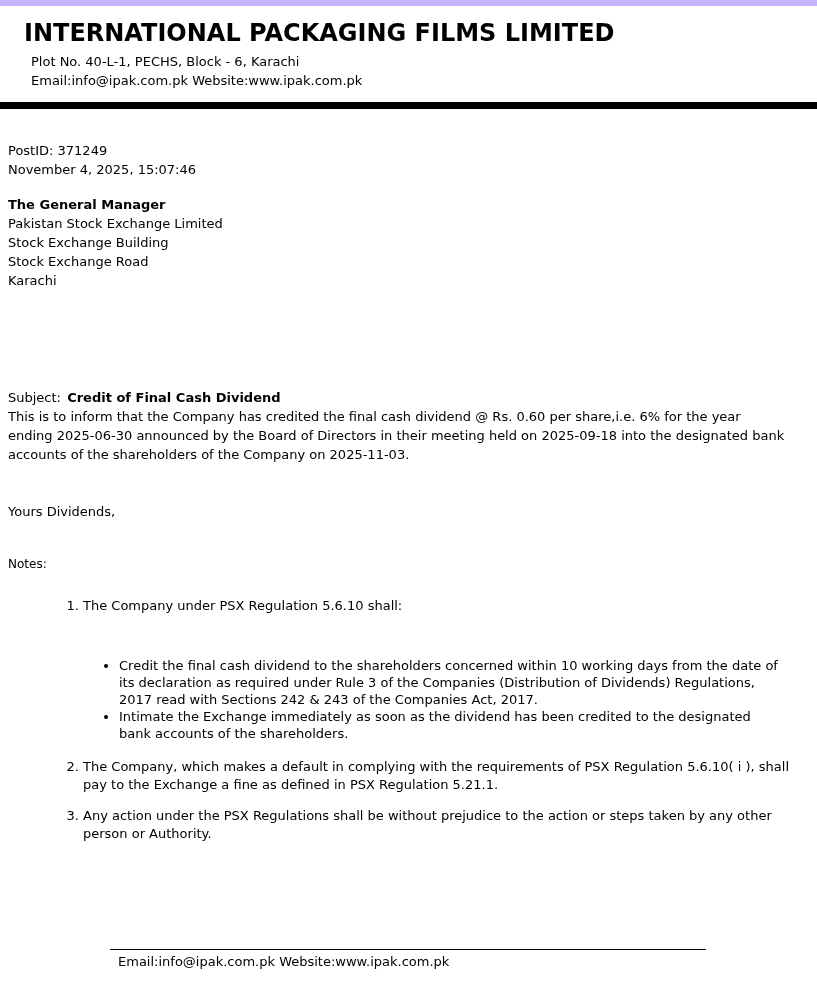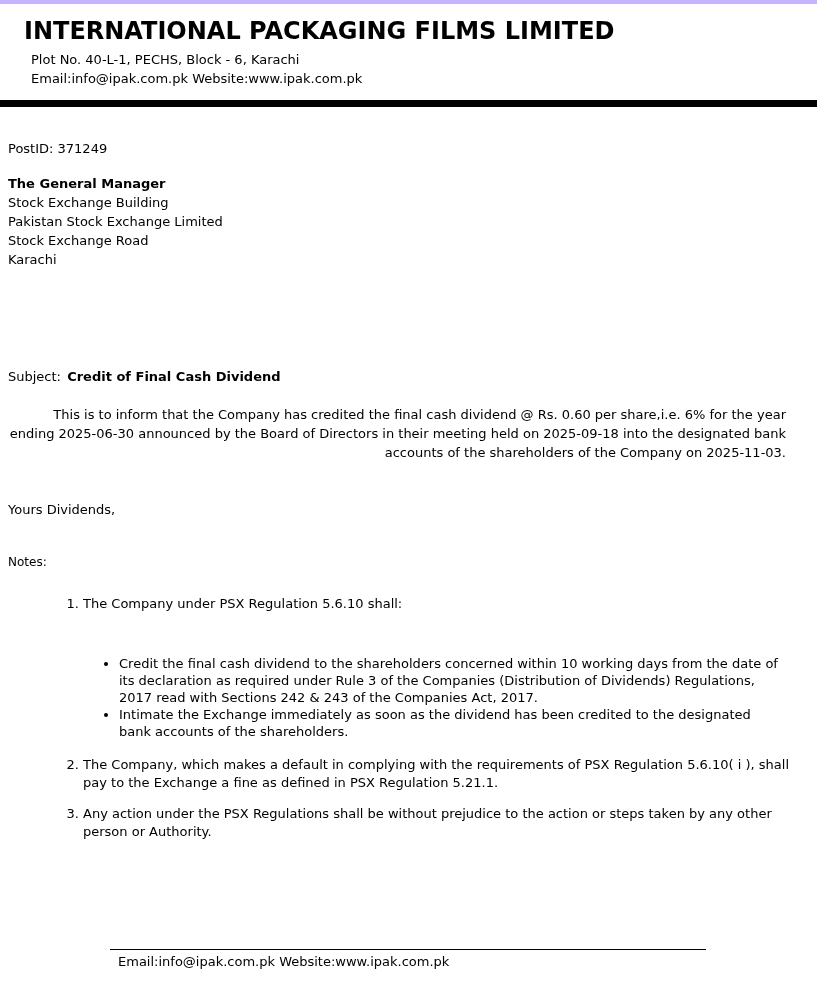--- a/index.html
+++ b/index.html
@@ -6,21 +6,21 @@
   html, body { background: #ffffff; }
   body {
     width: 817px;
     font-family: "DejaVu Sans", "Liberation Sans", sans-serif;
     color: #000;
   }
   .page {
     width: 817px;
     height: 985px;
     position: relative;
-    border-top: 4px solid #c4b5fd;
+    border-top: 6px solid #c4b5fd;
     background: #fff;
     overflow: hidden;
   }
   .letterhead { padding: 12px 0 0 24px; }
   .company-name {
     font-size: 24px;
     font-weight: bold;
     line-height: 30px;
     white-space: nowrap;
   }
@@ -36,21 +36,21 @@
     padding: 0 8px;
     font-size: 13px;
     line-height: 19px;
   }
   .meta-block { margin-top: 32px; }
   .recipient-block { margin-top: 16px; }
   .bold { font-weight: bold; }
   .subject-line { margin-top: 98px; }
   .subject-label { margin-right: 2px; }
   .salutation { margin-top: 17px; }
-  .body-par { margin-top: 19px; max-width: 778px; text-align: right; }
+  .body-par { max-width: 778px; }
   .closing { margin-top: 38px; }
   .notes-label { margin-top: 36px; font-size: 12px; line-height: 14px; }
   ol.notes {
     margin-top: 26px;
     padding-left: 75px;
     font-size: 13px;
     line-height: 18px;
   }
   ol.notes > li { margin-top: 13px; }
   ol.notes > li:first-child { margin-top: 0; }
@@ -83,26 +83,27 @@
     <div class="addr addr-first">Plot No. 40-L-1, PECHS, Block - 6, Karachi</div>
     <div class="addr">Email:info@ipak.com.pk Website:www.ipak.com.pk</div>
   </div>
 
   <div class="header-bar"></div>
 
   <div class="content">
 
     <div class="meta-block">
       <div>PostID: 371249</div>
+      <div>November 4, 2025, 15:07:46</div>
     </div>
 
     <div class="recipient-block">
       <div class="bold">The General Manager</div>
+      <div>Pakistan Stock Exchange Limited</div>
       <div>Stock Exchange Building</div>
-      <div>Pakistan Stock Exchange Limited</div>
       <div>Stock Exchange Road</div>
       <div>Karachi</div>
     </div>
 
     <div class="subject-line">
       <span class="subject-label">Subject:</span>
       <span class="bold">Credit of Final Cash Dividend</span>
     </div>
 
 

